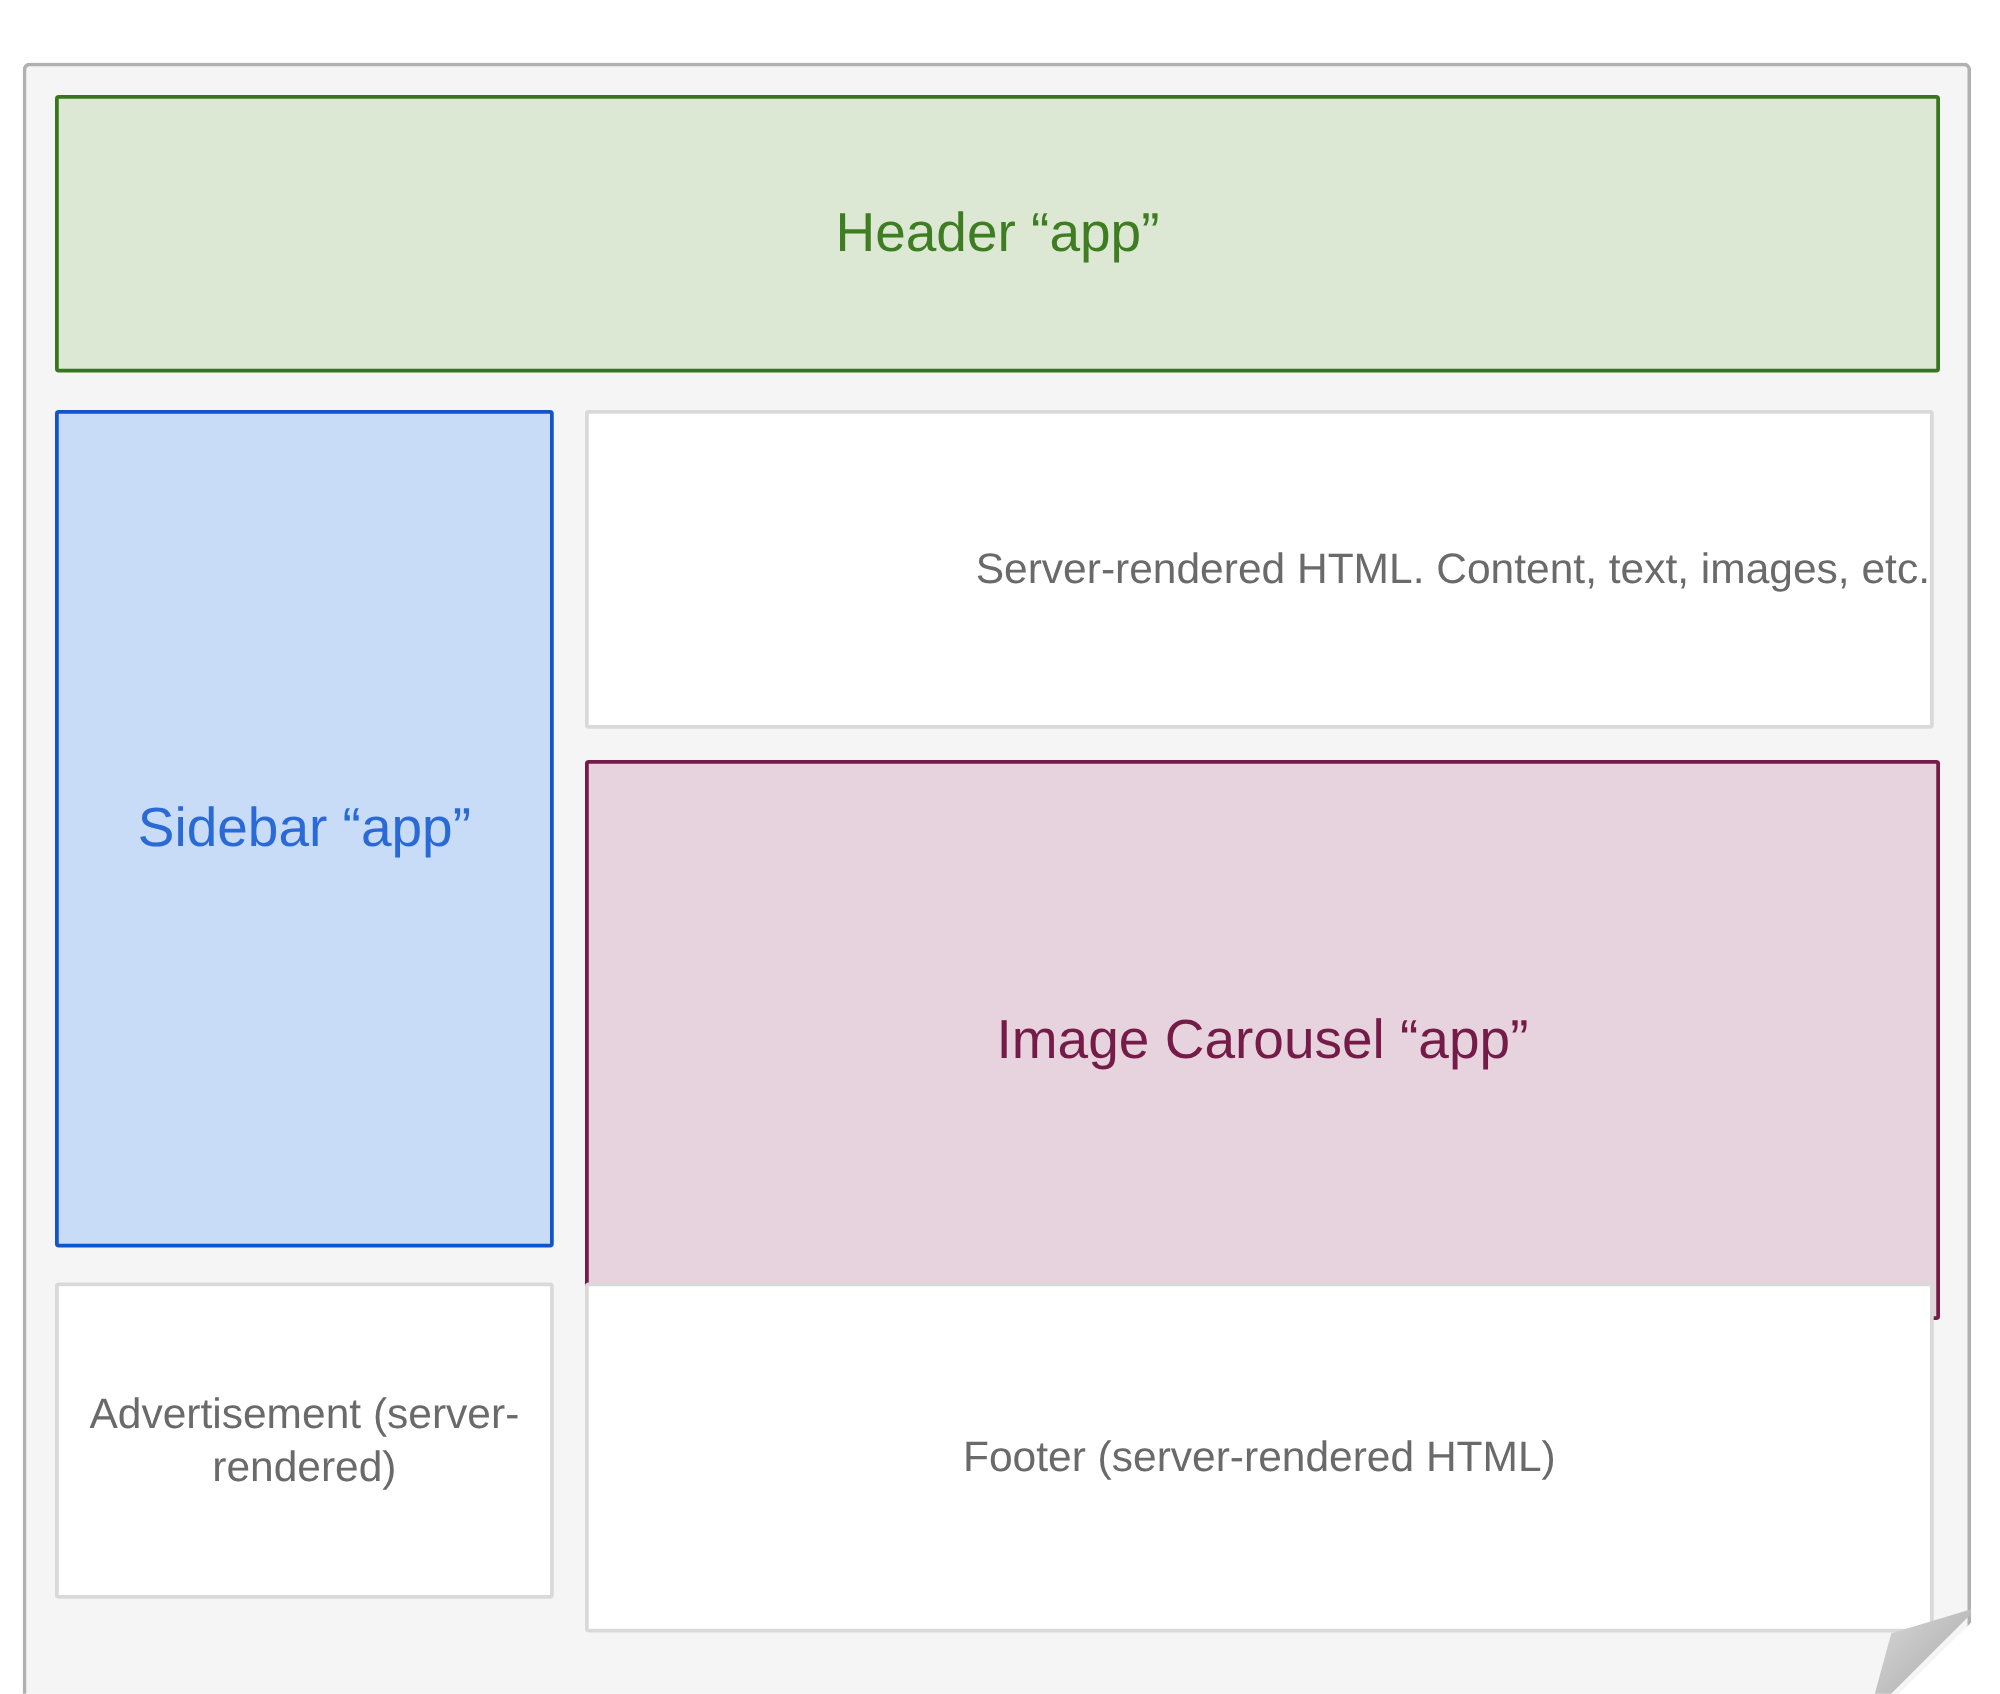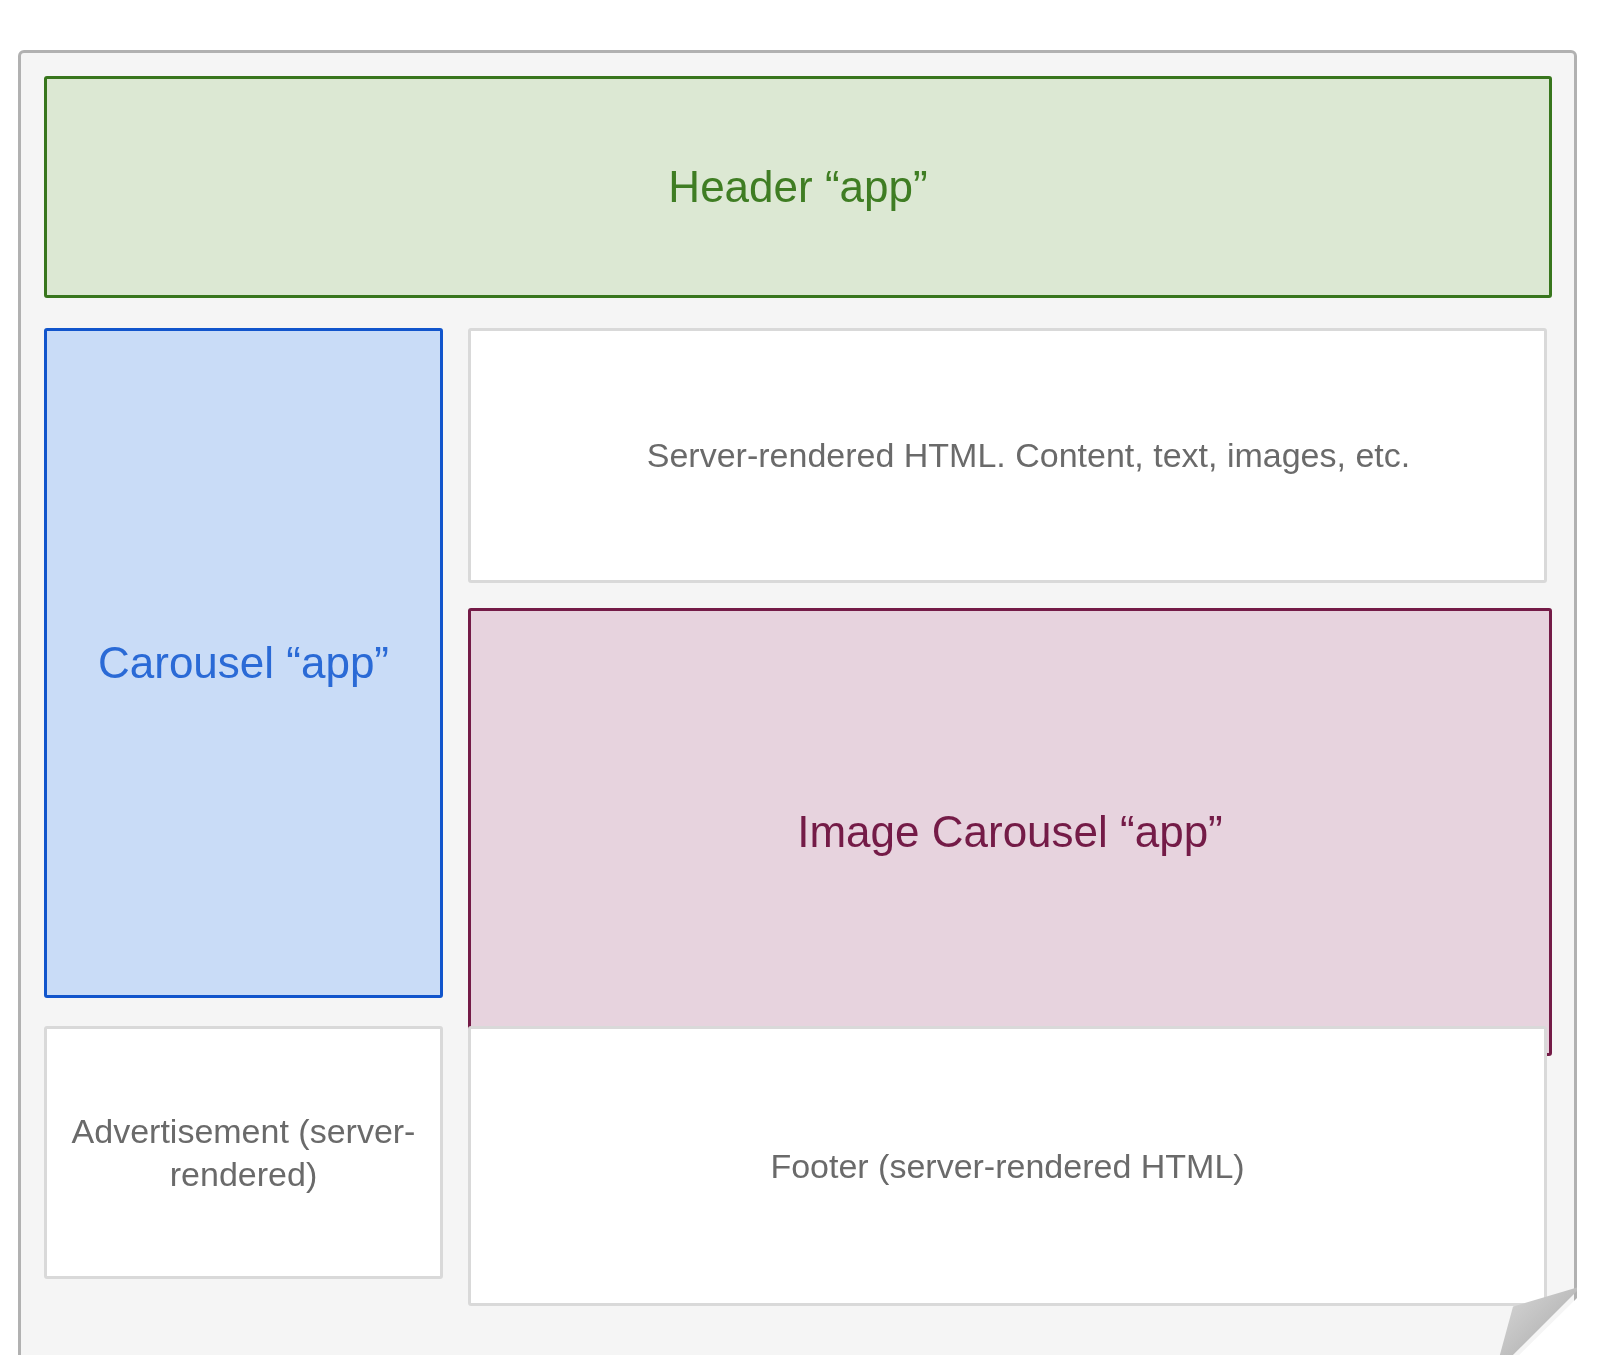--- a/index.html
+++ b/index.html
@@ -58,21 +58,21 @@
 
   .panel {
     background: var(--panel-fill);
     border: 3px solid var(--panel-border);
     color: var(--muted-text);
     font-size: 34px;
   }
 
   .box-content {
     left: 447px; top: 275px; width: 1079px; height: 255px;
-    justify-content: center;
+    justify-content: flex-end;
     padding-left: 42px;
     text-align: left;
   }
 
   .box-carousel {
     left: 447px; top: 555px; width: 1084px; height: 448px;
     background: var(--carousel-fill);
     border: 3px solid var(--carousel-border);
     color: var(--carousel-text);
     font-size: 44px;
@@ -92,21 +92,21 @@
 </head>
 <body>
 
 <div class="page">
 
   <div class="box box-header">
     <span>Header “app”</span>
   </div>
 
   <div class="box box-sidebar">
-    <span>Carousel “app”</span>
+    <span>Sidebar “app”</span>
   </div>
 
   <div class="box panel box-content">
     <span>Server-rendered HTML. Content, text, images, etc.</span>
   </div>
 
   <div class="box box-carousel">
     <span>Image Carousel “app”</span>
   </div>
 

